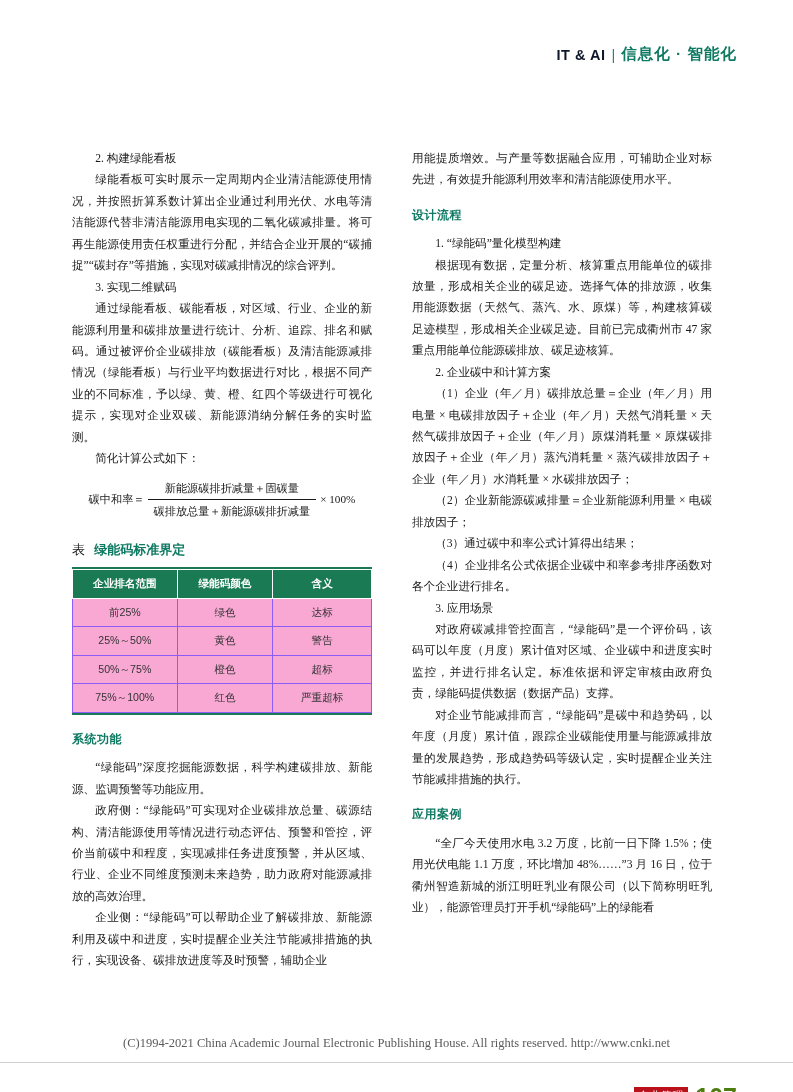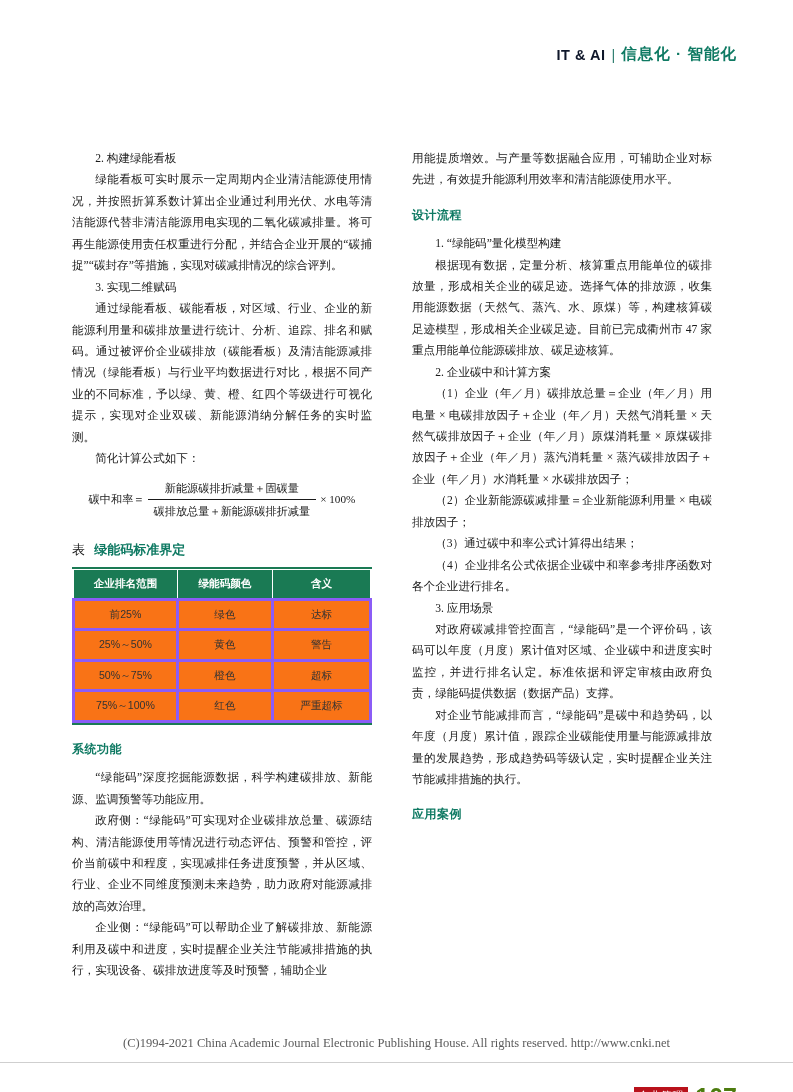--- a/index.html
+++ b/index.html
@@ -110,25 +110,25 @@
   }
   table.greentbl th {
     background: #1a7a54;
     color: #ffffff;
     font-weight: bold;
     padding: 4px 0;
     text-align: center;
     border: 1px solid #ffffff;
   }
   table.greentbl td {
-    background: #f97316;
+    background: #f9a8d4;
     color: #333333;
     padding: 4px 0;
     text-align: center;
-    border: 3px solid #8b5cf6;
+    border: 1px solid #8b5cf6;
   }
   table.greentbl tr td:first-child { width: 35%; }
   table.greentbl tr td:nth-child(2) { width: 32%; }
   .tbl-rule-top, .tbl-rule-bottom {
     height: 2px;
     background: #1a7a54;
     width: 300px;
   }
   .tbl-rule-bottom { margin-top: 0px; }
 
@@ -266,20 +266,21 @@
     <p>2. 企业碳中和计算方案</p>
     <p>（1）企业（年／月）碳排放总量＝企业（年／月）用电量 × 电碳排放因子＋企业（年／月）天然气消耗量 × 天然气碳排放因子＋企业（年／月）原煤消耗量 × 原煤碳排放因子＋企业（年／月）蒸汽消耗量 × 蒸汽碳排放因子＋企业（年／月）水消耗量 × 水碳排放因子；</p>
     <p>（2）企业新能源碳减排量＝企业新能源利用量 × 电碳排放因子；</p>
     <p>（3）通过碳中和率公式计算得出结果；</p>
     <p>（4）企业排名公式依据企业碳中和率参考排序函数对各个企业进行排名。</p>
     <p>3. 应用场景</p>
     <p>对政府碳减排管控面言，“绿能码”是一个评价码，该码可以年度（月度）累计值对区域、企业碳中和进度实时监控，并进行排名认定。标准依据和评定审核由政府负责，绿能码提供数据（数据产品）支撑。</p>
     <p>对企业节能减排而言，“绿能码”是碳中和趋势码，以年度（月度）累计值，跟踪企业碳能使用量与能源减排放量的发展趋势，形成趋势码等级认定，实时提醒企业关注节能减排措施的执行。</p>
 
     <h2 class="sec">应用案例</h2>
+    <p>“全厂今天使用水电 3.2 万度，比前一日下降 1.5%；使用光伏电能 1.1 万度，环比增加 48%……”3 月 16 日，位于衢州智造新城的浙江明旺乳业有限公司（以下简称明旺乳业），能源管理员打开手机“绿能码”上的绿能看</p>
   </div>
 
   <div class="footer-line">
     <span>(C)1994-2021 China Academic Journal Electronic Publishing House. All rights reserved.</span>
     <span class="url">http://www.cnki.net</span>
   </div>
 
   <div class="footer-bar"></div>
   <div class="footer-meta">
     <span class="date">2021.8</span>

